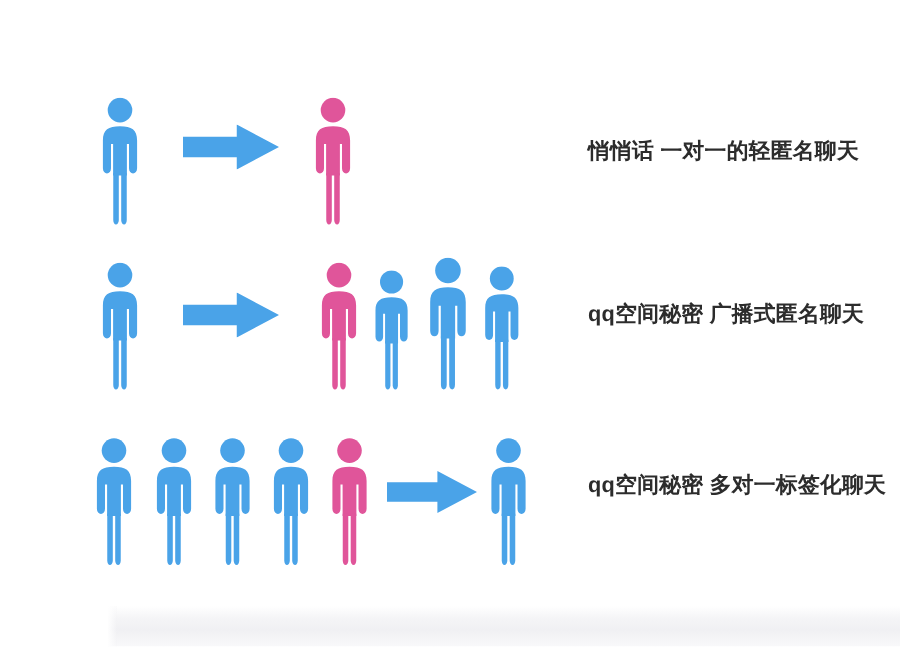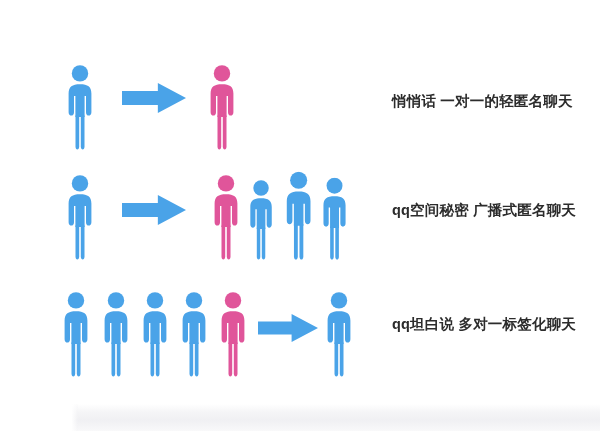--- a/index.html
+++ b/index.html
@@ -224,18 +224,18 @@
             <path fill="#4aa3e8" d="M16 19.2 C8.2 19.2 4.6 21.6 4.6 28.6 L4.6 47.2 C4.6 49.4 5.9 50.6 7.3 50.6 C8.8 50.6 10.0 49.4 10.0 47.2 L10.0 31.0 L11.4 31.0 L11.4 52.0 L20.6 52.0 L20.6 31.0 L22.0 31.0 L22.0 47.2 C22.0 49.4 23.2 50.6 24.7 50.6 C26.1 50.6 27.4 49.4 27.4 47.2 L27.4 28.6 C27.4 21.6 23.8 19.2 16 19.2 Z"></path>
             <path fill="#4aa3e8" d="M11.5 50.5 L15.2 50.5 L15.2 81.6 C15.2 83.4 14.3 84.6 13.3 84.6 C12.3 84.6 11.5 83.4 11.5 81.6 Z"></path>
             <path fill="#4aa3e8" d="M16.8 50.5 L20.5 50.5 L20.5 81.6 C20.5 83.4 19.7 84.6 18.7 84.6 C17.7 84.6 16.8 83.4 16.8 81.6 Z"></path>
           </svg>
         </div>
       </div>
   </div>
 
   <div class="caption" id="caption-1" style="left: 392px; top: 94px;">悄悄话 一对一的轻匿名聊天</div>
   <div class="caption" id="caption-2" style="left: 392px; top: 203px; text-align: center;">qq空间秘密 广播式匿名聊天</div>
-  <div class="caption" id="caption-3" style="left: 392px; top: 317px;">qq坦白说 多对一标签化聊天</div>
+  <div class="caption" id="caption-3" style="left: 392px; top: 317px;">qq空间秘密 多对一标签化聊天</div>
 
   <div class="bottom-band"></div>
   <div class="bottom-band-edge"></div>
 
 </div>
 
 </body></html>

